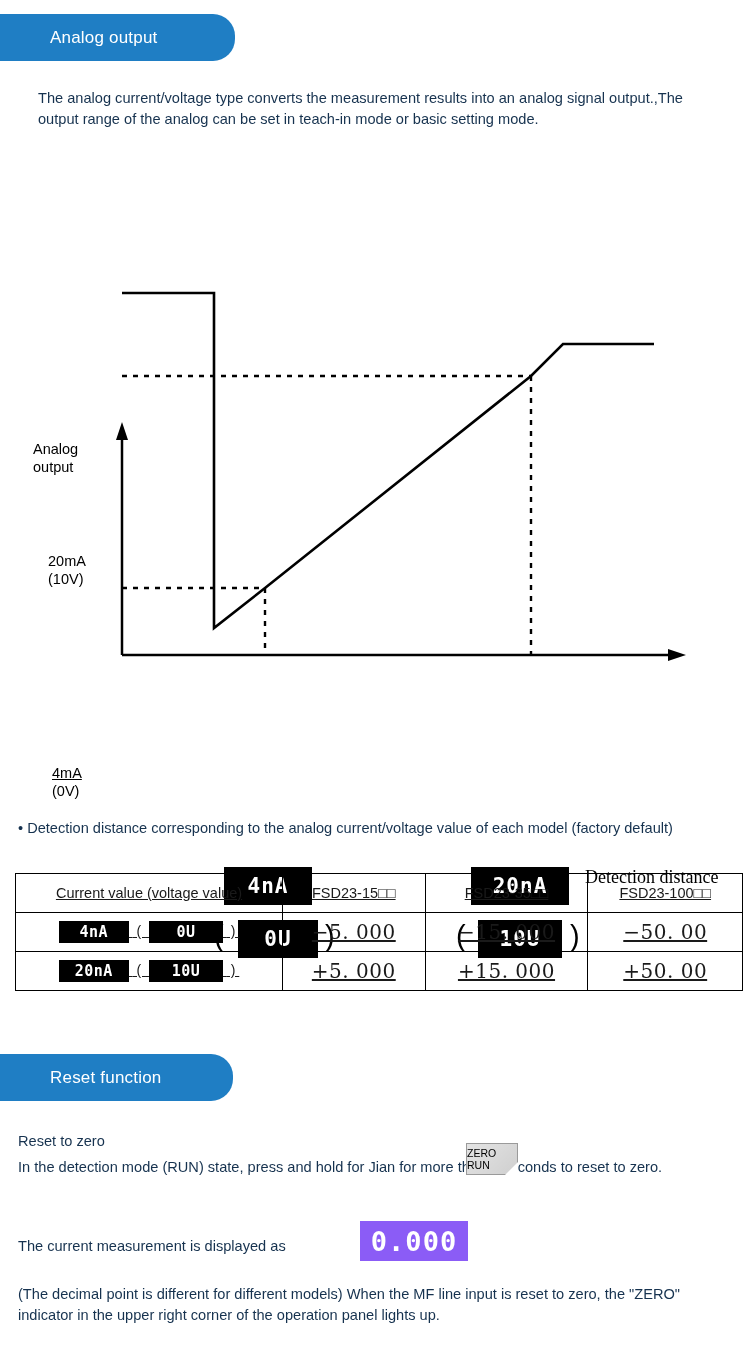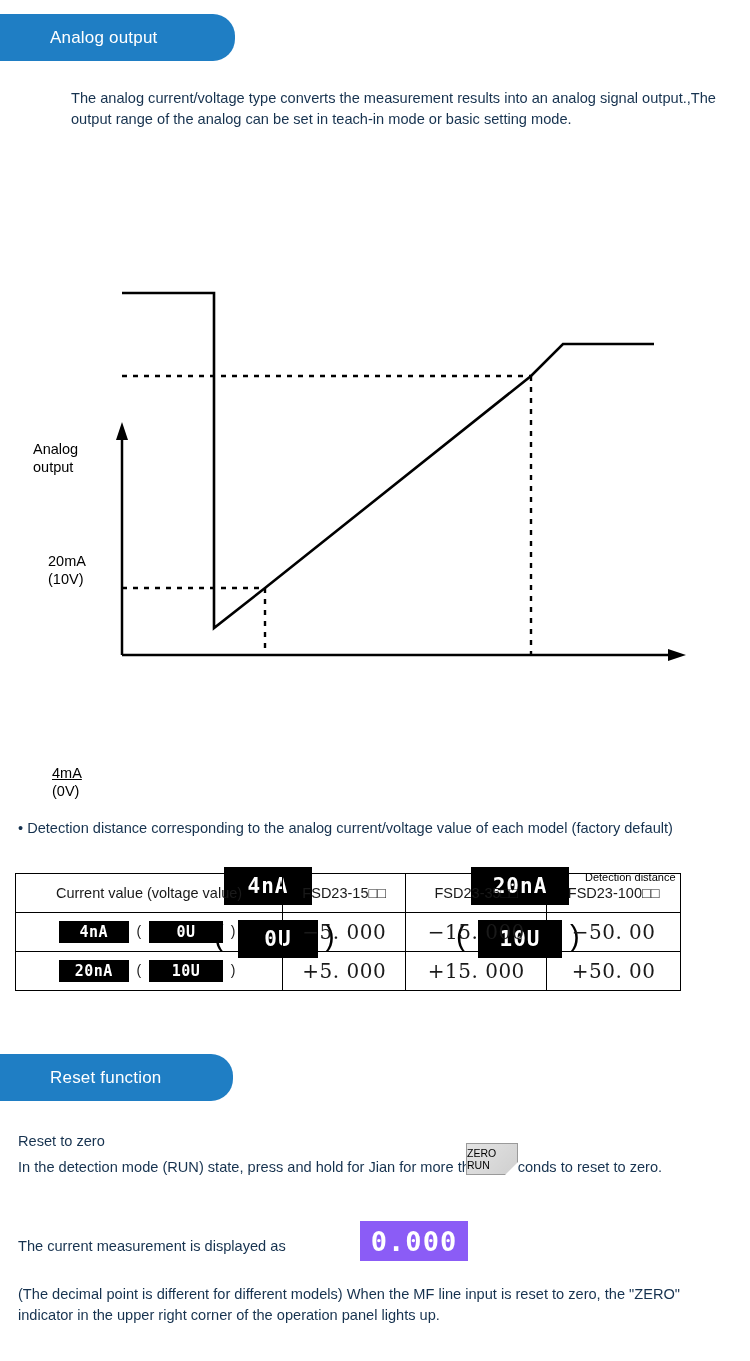--- a/index.html
+++ b/index.html
@@ -31,38 +31,37 @@
   }
   #tab-reset {
     left: 0; top: 1054px; width: 183px; height: 47px;
   }
   .intro-text {
     position: absolute;
     left: 38px; top: 88px; width: 660px;
     font-size: 14.6px;
     line-height: 21px;
     color: #16324f;
-    margin-left: 33px;
   }
   
   #chart-area {
     position: absolute;
     left: 0; top: 200px;
     width: 750px; height: 580px;
   }
   .axis-label {
     position: absolute;
     font-size: 14.5px;
     line-height: 18px;
     color: #000;
   }
   #lbl-analog-output { left: 33px; top: 240px; }
   #lbl-20ma { left: 48px; top: 352px; }
   #lbl-4ma  { left: 52px; top: 564px; }
-  #lbl-detection-distance { left: 585px; top: 668px; font-size: 11px; }
+  #lbl-detection-distance { left: 585px; top: 668px; font-size: 18px; font-family: Liberation Serif, serif; }
 
   svg#graph {
     position: absolute;
     left: 0; top: 0;
   }
   .chip {
     position: absolute;
     background: #000;
     color: #fff;
     font-family: "DejaVu Sans Mono", monospace;
@@ -92,23 +91,24 @@
     position: absolute;
     left: 18px; top: 818px; width: 700px;
     font-size: 14.6px;
     line-height: 21px;
     color: #16324f;
   }
   
   table.data-table {
     position: absolute;
     left: 15px; top: 873px;
-    width: 666px;
+    width: 728px;
     border-collapse: collapse;
     font-size: 14px;
+    text-decoration: underline;
   }
   table.data-table td, table.data-table th {
     border: 1px solid #000;
     height: 38px;
     text-align: center;
     font-weight: normal;
     padding: 0 4px;
   }
   table.data-table th:first-child, table.data-table td:first-child {
     width: 258px;

